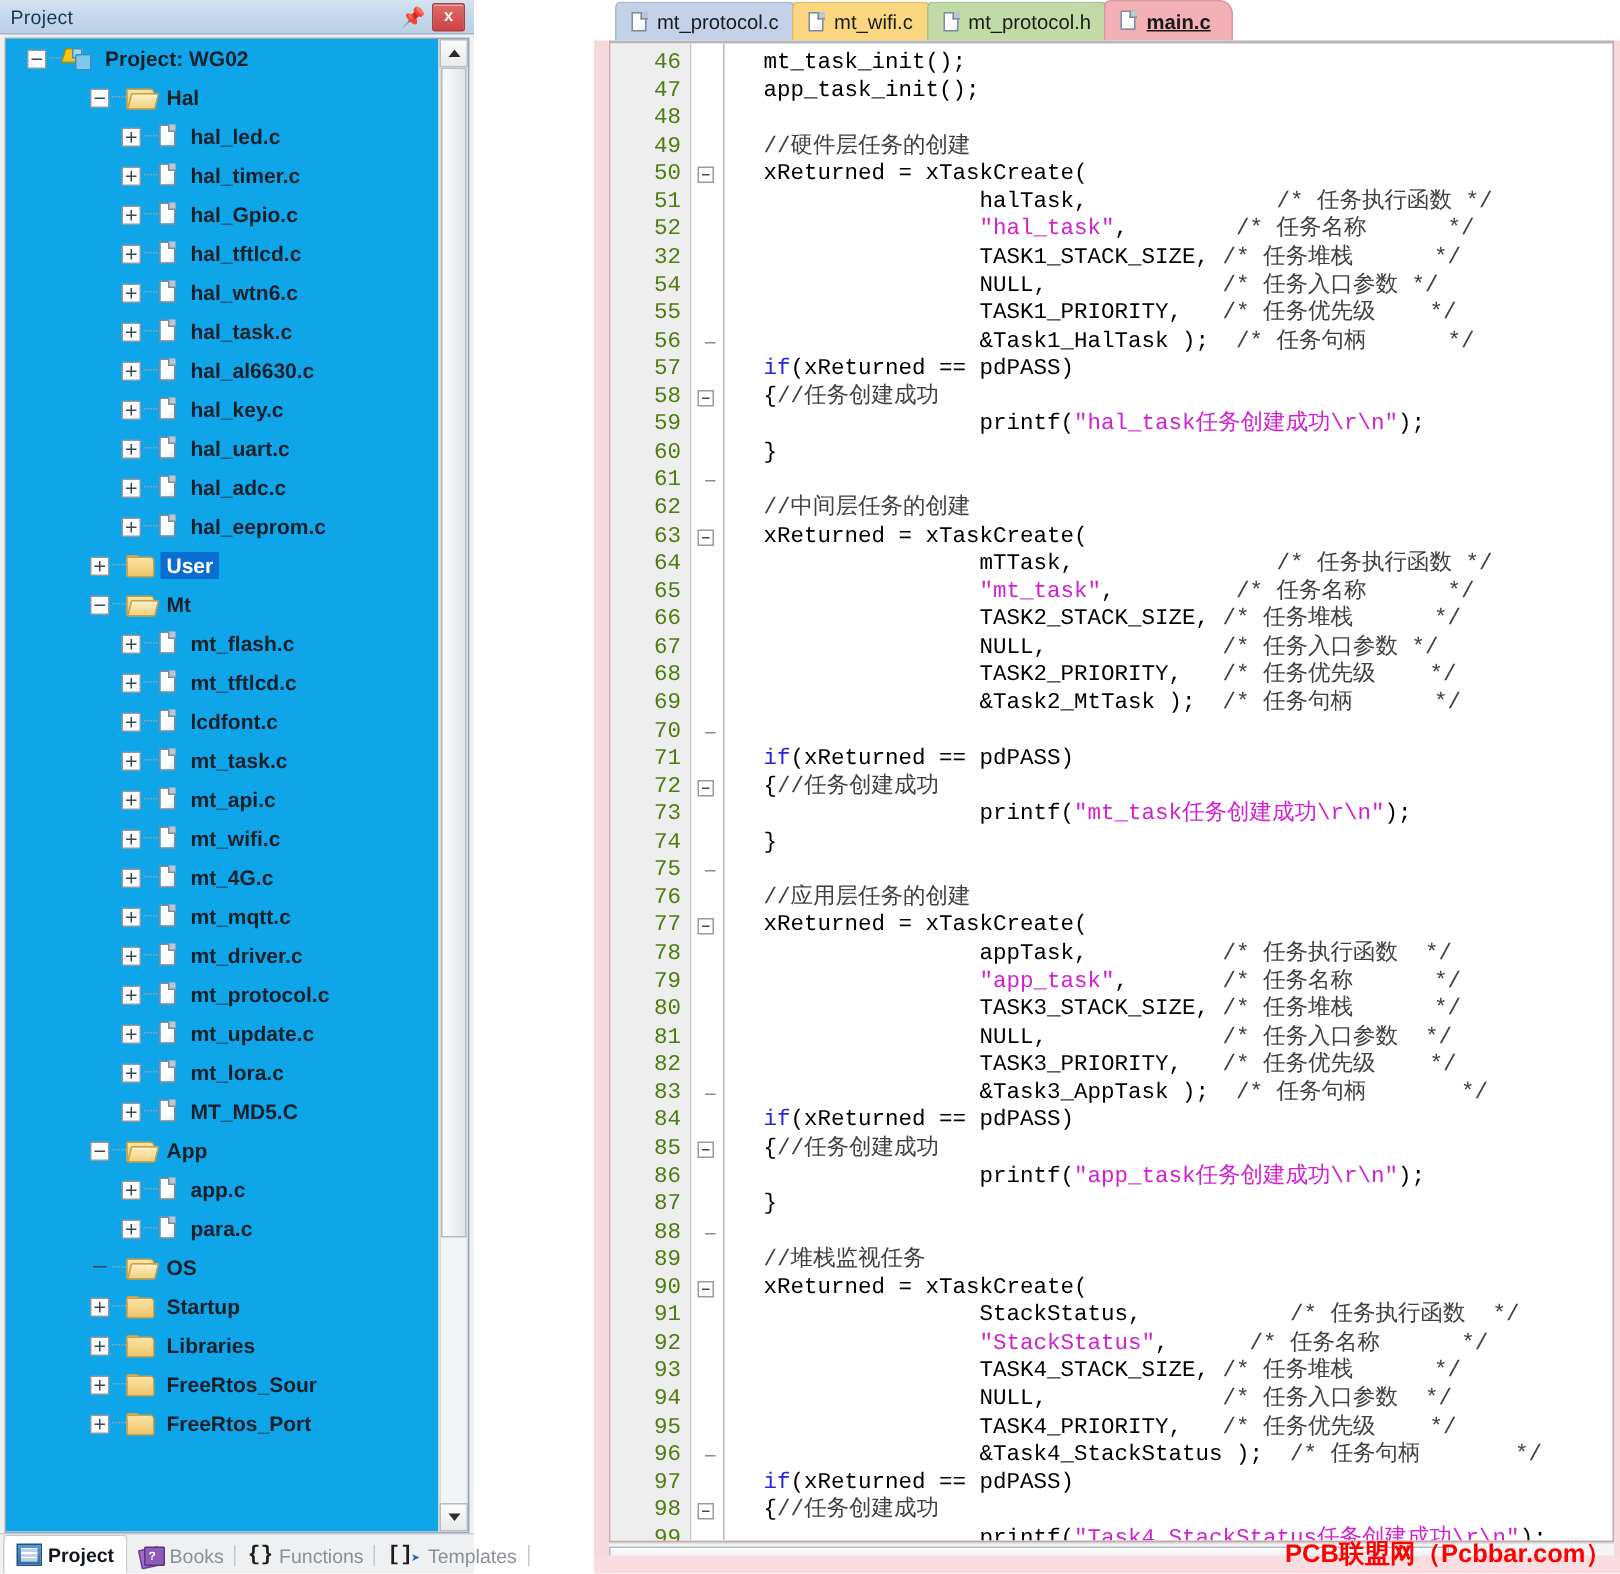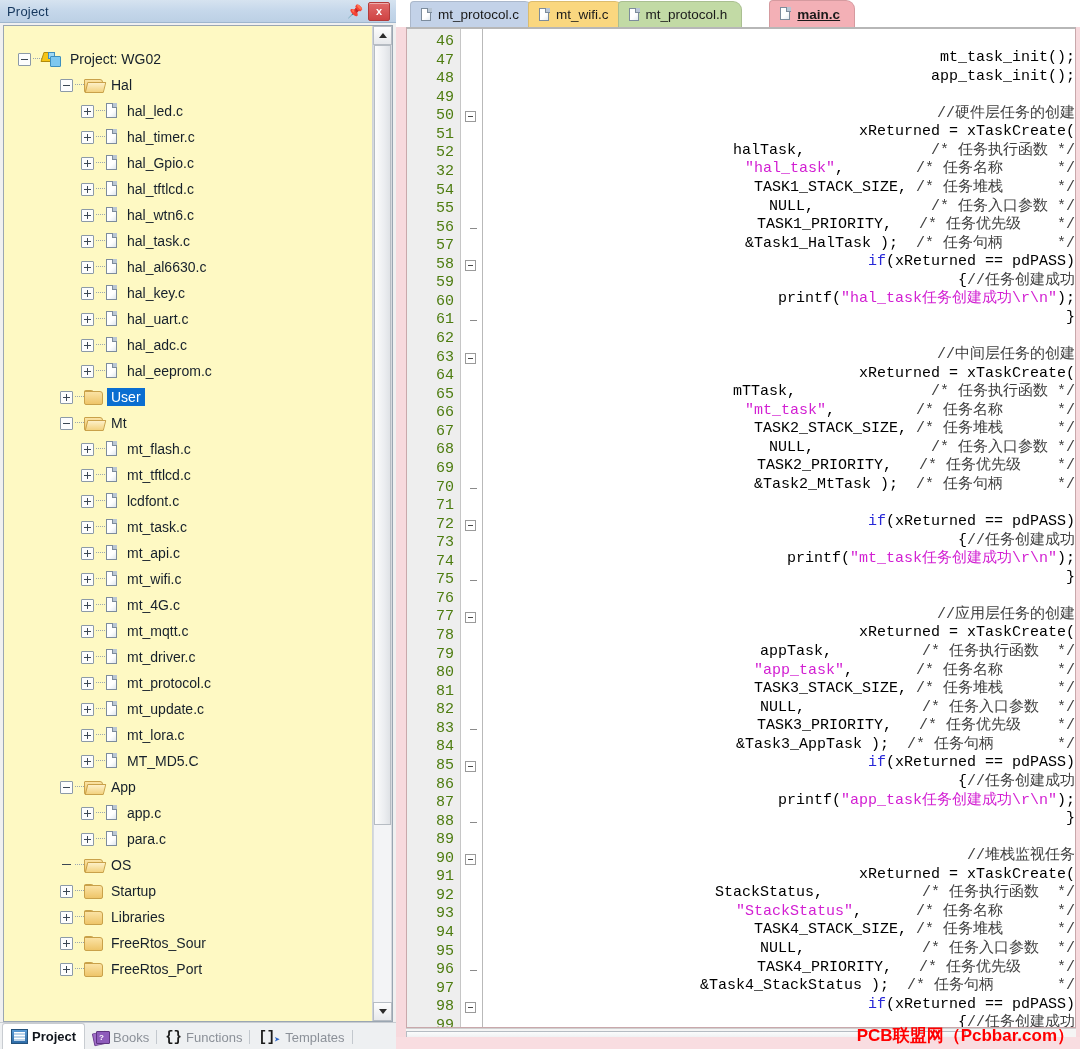--- a/index.html
+++ b/index.html
@@ -6,21 +6,21 @@
     margin: 0; padding: 0;
     width: 1080px; height: 1049px;
     overflow: hidden;
     background: #ffffff;
     font-family: "Liberation Sans", sans-serif;
   }
   #root { position: relative; width: 1080px; height: 1049px; }
 
   
   #project-pane {
-    position: absolute; left: 0; top: 0; width: 396px; height: 1049px;
+    position: absolute; left: 0; top: 0; width: 316px; height: 1049px;
     background: #f0f0f0;
     box-sizing: border-box;
     display: flex; flex-direction: column;
   }
   #project-titlebar {
     height: 22px; flex: 0 0 22px;
     background: linear-gradient(to bottom,#d6e3f0 0%, #c5d7ea 50%, #bcd0e5 100%);
     border-bottom: 1px solid #9fb6cd;
     display: flex; align-items: center;
     padding: 0 2px 0 7px;
@@ -44,22 +44,23 @@
     box-shadow: inset 0 1px 0 rgba(255,255,255,.45);
   }
 
   #tree-wrap {
     flex: 1 1 auto; position: relative; margin: 2px 3px 0 3px;
     border: 1px solid #9aa6b2; background: #fff; overflow: hidden;
     display: flex;
   }
   #tree {
     flex: 1 1 auto; position: relative; overflow: hidden;
-    padding-top: 20px;
-    background: #fef9c3;
+    padding-top: 0;
+    background: #0ea5e9;
+    font-weight: bold;
   }
   .node {
     display: flex; align-items: center; height: 26px;
     font-size: 14px; color: #16202b; white-space: nowrap;
     position: relative;
   }
   .node .lbl { padding: 0 4px; line-height: 18px; }
   .node.sel .lbl { background: #0a6ed1; color: #fff; }
   .node.sel { }
   .expander {
@@ -226,23 +227,22 @@
     border: 1px solid #9a9a9a; background: #fff; box-sizing: border-box;
   }
   .fold-box::before { content:""; position:absolute; left:2px; right:2px; top:4px; height:1px; background:#4a4a4a;}
   .fold-tick {
     position:absolute; left: 9px; top: 9px; width: 7px; height:1px; background:#8a8a8a;
   }
   #codearea {
     flex: 1 1 auto; position: relative; overflow: hidden;
     font-family: "Liberation Mono", monospace;
     font-size: 15px;
-    padding-top: 20px;
+    padding-top: 4px;
     white-space: pre;
-    text-align: right;
   }
   #codearea .cl { height: 18.57px; line-height: 18.57px; padding-left: 8px; color:#000; }
   .c-cmt { color: #404040; }
   .c-str { color: #d21fd2; }
   .c-kw  { color: #2727d8; }
   #hscroll {
     flex: 0 0 20px; height: 20px;
     background: #f5f5f5;
     border-top: 1px solid #d0d0d0;
     margin: 0 4px 0 10px;
@@ -700,21 +700,21 @@
           </span>
           <span class="nm">mt_wifi.c</span>
         </div>
         <div class="etab" style="background: linear-gradient(rgb(194, 218, 165), rgb(194, 218, 165));">
           <span class="tabicon">
             <span class="pg"></span>
             <span class="corner"></span>
           </span>
           <span class="nm">mt_protocol.h</span>
         </div>
-        <div class="etab active" style="background: linear-gradient(rgb(243, 176, 182), rgb(243, 176, 182)); margin-left: 33px;">
+        <div class="etab active" style="background: linear-gradient(rgb(243, 176, 182), rgb(243, 176, 182));">
           <span class="tabicon">
             <span class="pg"></span>
             <span class="corner"></span>
           </span>
           <span class="nm">main.c</span>
         </div>
       </div>
 
     <div id="code-frame">
       <div id="gutter">

